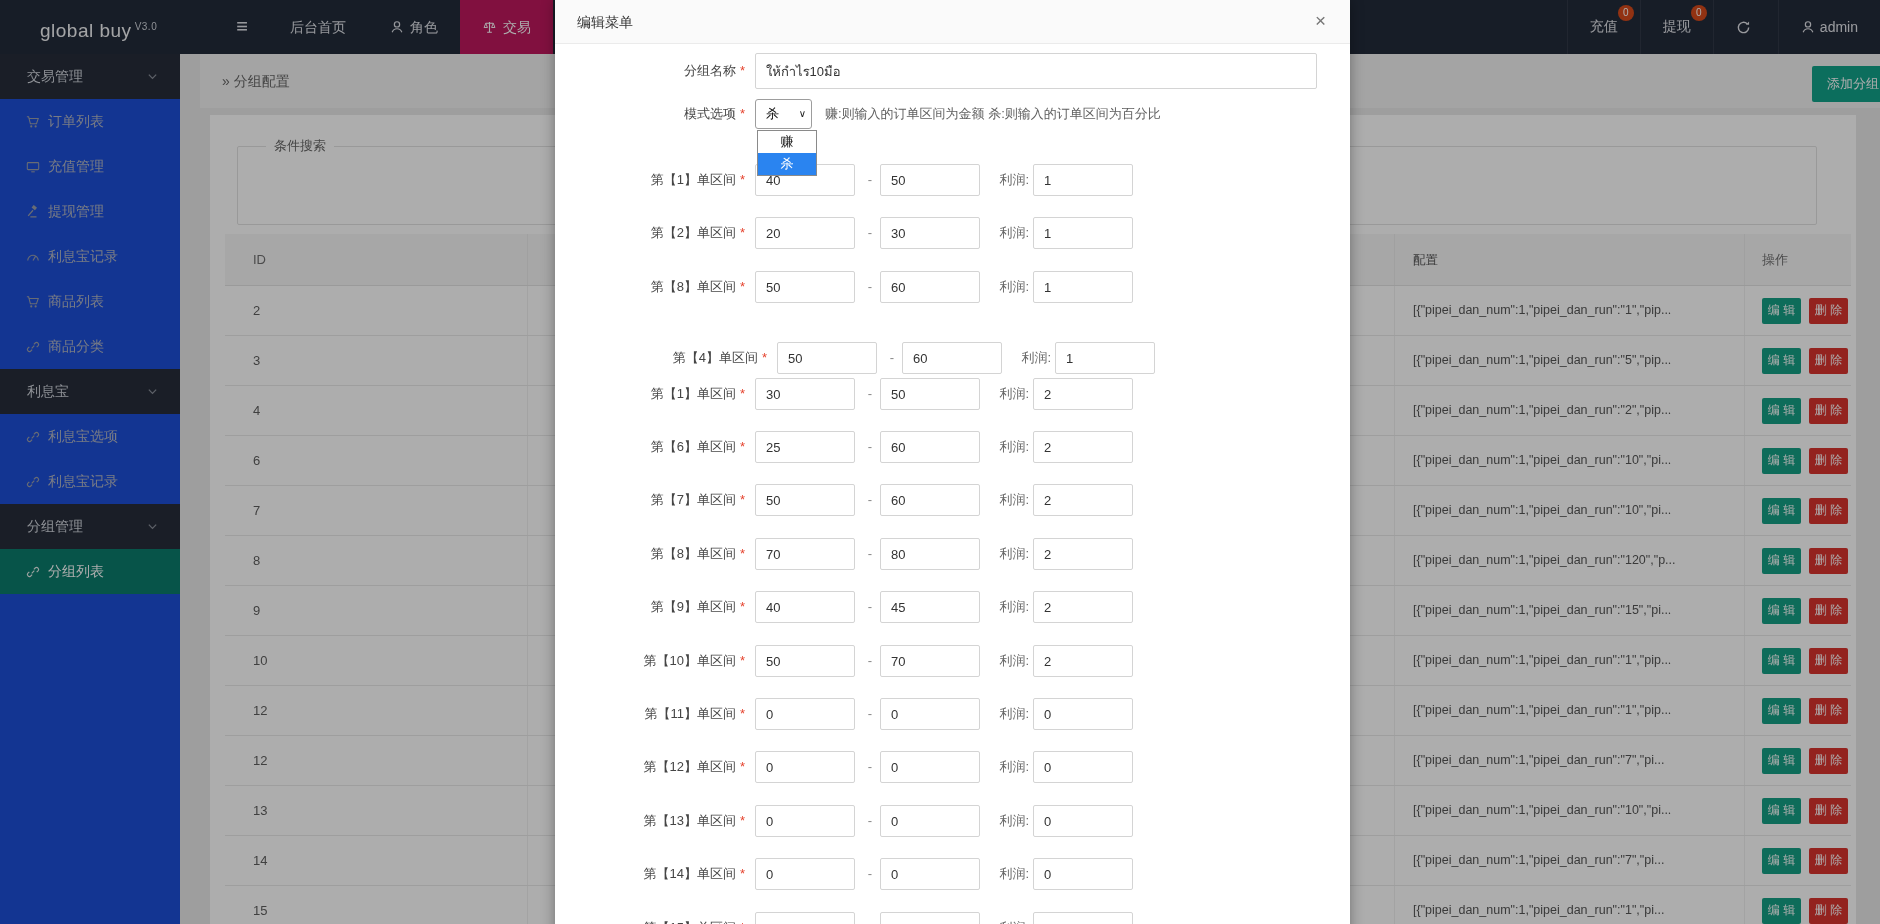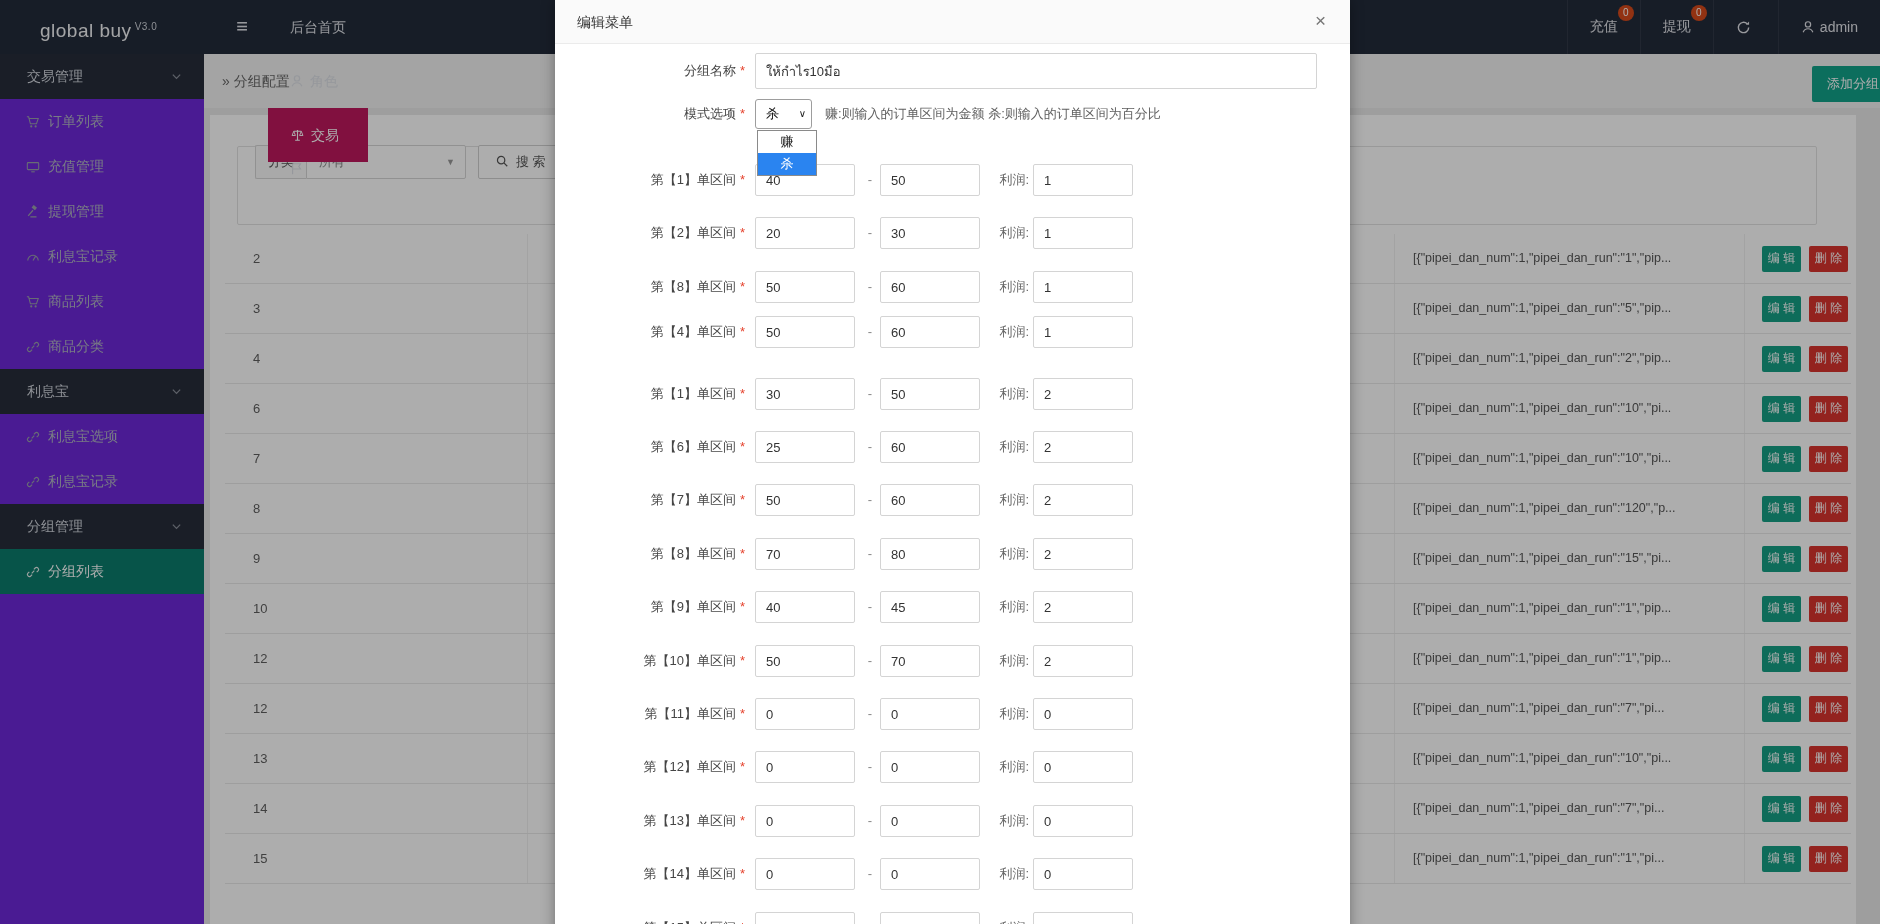--- a/index.html
+++ b/index.html
@@ -4,31 +4,31 @@
 <style>
   html,body{margin:0;padding:0;overflow:hidden;background:#000;}
   *{box-sizing:border-box;font-family:"Liberation Sans","DejaVu Sans",sans-serif;}
   .screen{position:relative;width:1880px;height:924px;background:#e9e9e9;overflow:hidden;}
 
   
   .topbar{position:absolute;left:0;top:0;width:1880px;height:54px;background:#232b3a;z-index:10;}
   .logo{position:absolute;left:40px;top:0;height:54px;line-height:54px;color:#f2f3f5;font-size:19px;letter-spacing:.5px;}
   .logo sup{font-size:10px;color:#cfd3da;margin-left:3px;}
   .hamburger{position:absolute;left:222px;top:0;height:54px;line-height:52px;color:#dfe2e8;font-size:20px;width:40px;text-align:center;cursor:pointer;}
-  .nav{position:absolute;left:268px;top:0;height:54px;display:flex;flex-direction:column;}
+  .nav{position:absolute;left:268px;top:0;height:54px;display:flex;}
   .nav-tab{height:54px;line-height:54px;padding:0 22px;color:#dde0e6;font-size:14px;display:flex;align-items:center;gap:6px;cursor:pointer;}
   .nav-tab.active{background:#be185d;color:#fff;}
   .nav-tab .ic{display:flex;align-items:center;}
   .top-right{position:absolute;right:0;top:0;height:54px;display:flex;align-items:stretch;}
   .tr-zone{position:relative;display:flex;align-items:center;padding:0 22px;color:#e2e4e9;font-size:14px;border-left:1px solid rgba(255,255,255,.07);cursor:pointer;}
   .badge{position:absolute;top:5px;right:6px;min-width:16px;height:16px;border-radius:8px;background:#d84a1b;color:#fff;font-size:10px;line-height:16px;text-align:center;padding:0 3px;}
   .tr-zone .ic{display:flex;align-items:center;margin-right:5px;}
 
   
-  .sidebar{position:absolute;left:0;top:54px;width:204px;height:870px;background:#6d28d9;z-index:9;}
+  .sidebar{position:absolute;left:0;top:54px;width:180px;height:870px;background:#1d4ed8;z-index:9;}
   .side-group{position:relative;height:45px;line-height:45px;background:#272d3a;color:#d0d4dc;font-size:14px;padding-left:27px;cursor:pointer;}
   .side-group .chev{position:absolute;right:22px;top:0;height:45px;display:flex;align-items:center;color:#8a8f9a;}
   .side-item{position:relative;height:45px;line-height:45px;color:#b2b7c3;font-size:14px;padding-left:48px;cursor:pointer;}
   .side-item .ic{position:absolute;left:26px;top:0;height:45px;display:flex;align-items:center;color:#9aa0ac;}
   .side-item.active{background:#0b7c6c;color:#fff;}
   .side-item.active .ic{color:#e6efec;}
 
   
   .crumbbar{position:absolute;left:200px;top:54px;width:1680px;height:54px;background:#f2f2f2;z-index:5;}
   .crumb{position:absolute;left:22px;top:0;height:54px;line-height:54px;color:#666;font-size:14px;}
@@ -226,36 +226,28 @@
     <div class="crumb">
       <span>»</span> <span>分组配置</span>
     </div>
   </div>
   <button class="add-btn">添加分组</button>
 
   <div class="card">
     <fieldset class="search">
       <legend>条件搜索</legend>
     </fieldset>
-    <div class="sp-row">
-      <div class="sp-prefix">分类</div>
-      <div class="sp-select">
-        <span>所有</span>
-        <span class="caret">▼</span>
-      </div>
-      <button class="sp-btn">
-        <span class="ic"><svg viewBox="0 0 16 16" width="14" height="14">
-              <circle cx="7" cy="7" r="4.2" fill="none" stroke="currentColor" stroke-width="1.4"></circle>
-              <path d="M10.2 10.2L14 14" stroke="currentColor" stroke-width="1.4"></path>
-            </svg></span>
-        <span>搜 索</span>
-      </button>
-    </div>
 
     <div class="table">
+      <div class="thead">
+        <div class="th c-id">ID</div>
+        <div class="th c-name">名称</div>
+        <div class="th c-config">配置</div>
+        <div class="th c-action">操作</div>
+      </div>
       <div id="tbody">
           <div class="trow">
             <div class="td c-id">2</div>
             <div class="td c-name">ใ</div>
             <div class="td c-config">[{"pipei_dan_num":1,"pipei_dan_run":"1","pip...</div>
             <div class="td c-action">
               <button class="btn-edit">编 辑</button>
               <button class="btn-del">删 除</button>
             </div>
           </div>
@@ -414,21 +406,21 @@
           <input class="m-input min c" value="1" style="">
         </div>
         <div class="mrow" style="top: 271px;">
           <div class="m-label"><span>第【8】单区间</span><span class="req">*</span></div>
           <input class="m-input min a" value="50" style="">
           <span class="dash">-</span>
           <input class="m-input min b" value="60" style="">
           <span class="plabel">利润:</span>
           <input class="m-input min c" value="1" style="">
         </div>
-        <div class="mrow" style="top: 316px;">
+        <div class="mrow" style="top: 342px; margin-left: 22px;">
           <div class="m-label"><span>第【4】单区间</span><span class="req">*</span></div>
           <input class="m-input min a" value="50" style="">
           <span class="dash">-</span>
           <input class="m-input min b" value="60" style="">
           <span class="plabel">利润:</span>
           <input class="m-input min c" value="1" style="">
         </div>
         <div class="mrow" style="top: 378px;">
           <div class="m-label"><span>第【1】单区间</span><span class="req">*</span></div>
           <input class="m-input min a" value="30" style="">

